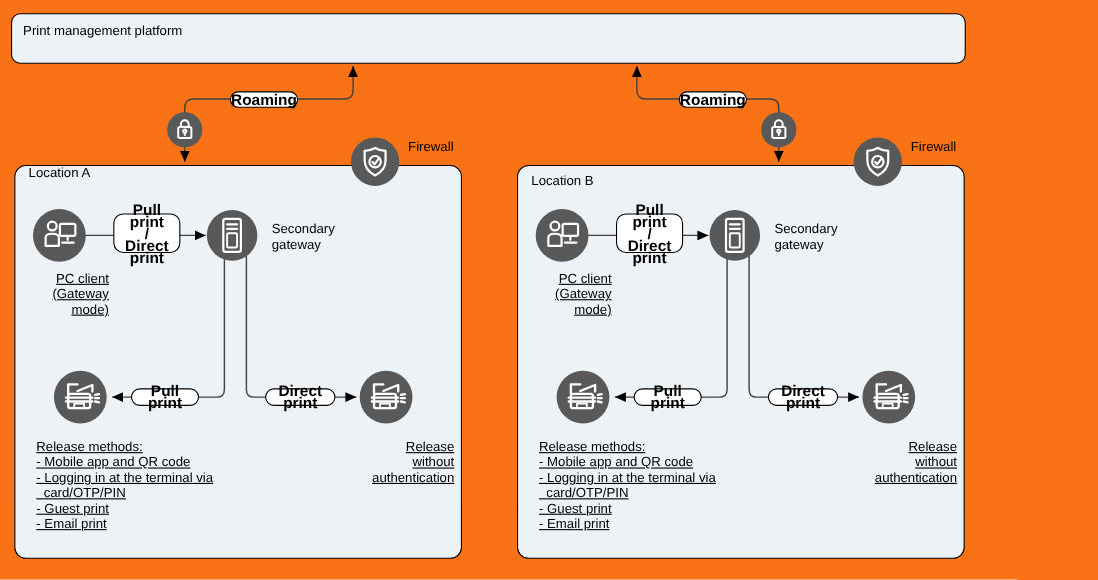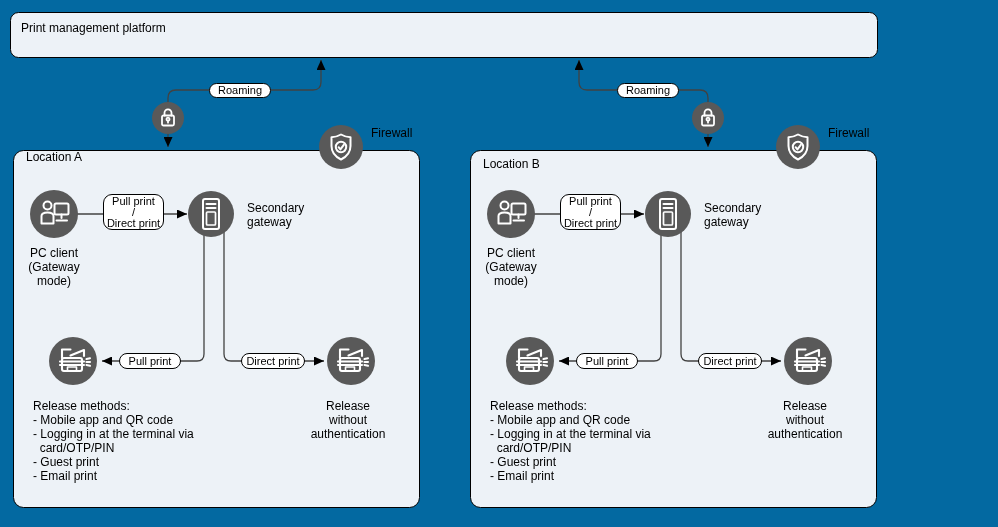--- a/index.html
+++ b/index.html
@@ -6,31 +6,31 @@
     --box-fill:#edf2f7;
     --box-border:#000000;
     --icon-gray:#595959;
     --line:#424242;
     --arrow:#000000;
     --label-fill:#ffffff;
     --text:#000000;
   }
   html,body{margin:0;padding:0;background:#ffffff;}
   .canvas{
-    position:relative;width:998px;height:527px;background:#0369a1;
+    position:relative;width:998px;height:527px;background:#f97316;
     font-family:"Liberation Sans",sans-serif;color:var(--text);overflow:hidden;
   }
   .canvas svg{position:absolute;left:0;top:0;}
   .lbl{position:absolute;font-size:12px;line-height:14px;white-space:pre-line;}
-  .lbl.center{text-align:center;}
-  .lbl.prewrap{white-space:pre-wrap;}
+  .lbl.center{text-align:right;text-decoration:underline;}
+  .lbl.prewrap{white-space:pre-wrap;text-decoration:underline;}
   .pill{
     position:absolute;background:var(--label-fill);border:1px solid var(--box-border);
     border-radius:999px;display:flex;align-items:center;justify-content:center;
-    font-size:11px;line-height:11px;text-align:center;white-space:pre-line;box-sizing:border-box;
+    font-size:14px;line-height:11px;text-align:center;white-space:pre-line;box-sizing:border-box;font-weight:bold;
   }
   .pill.rbox{border-radius:9px;}
 </style>
 </head>
 <body>
 
 <div class="canvas">
 
   <svg width="998" height="527" viewBox="0 0 998 527">
     <defs>

